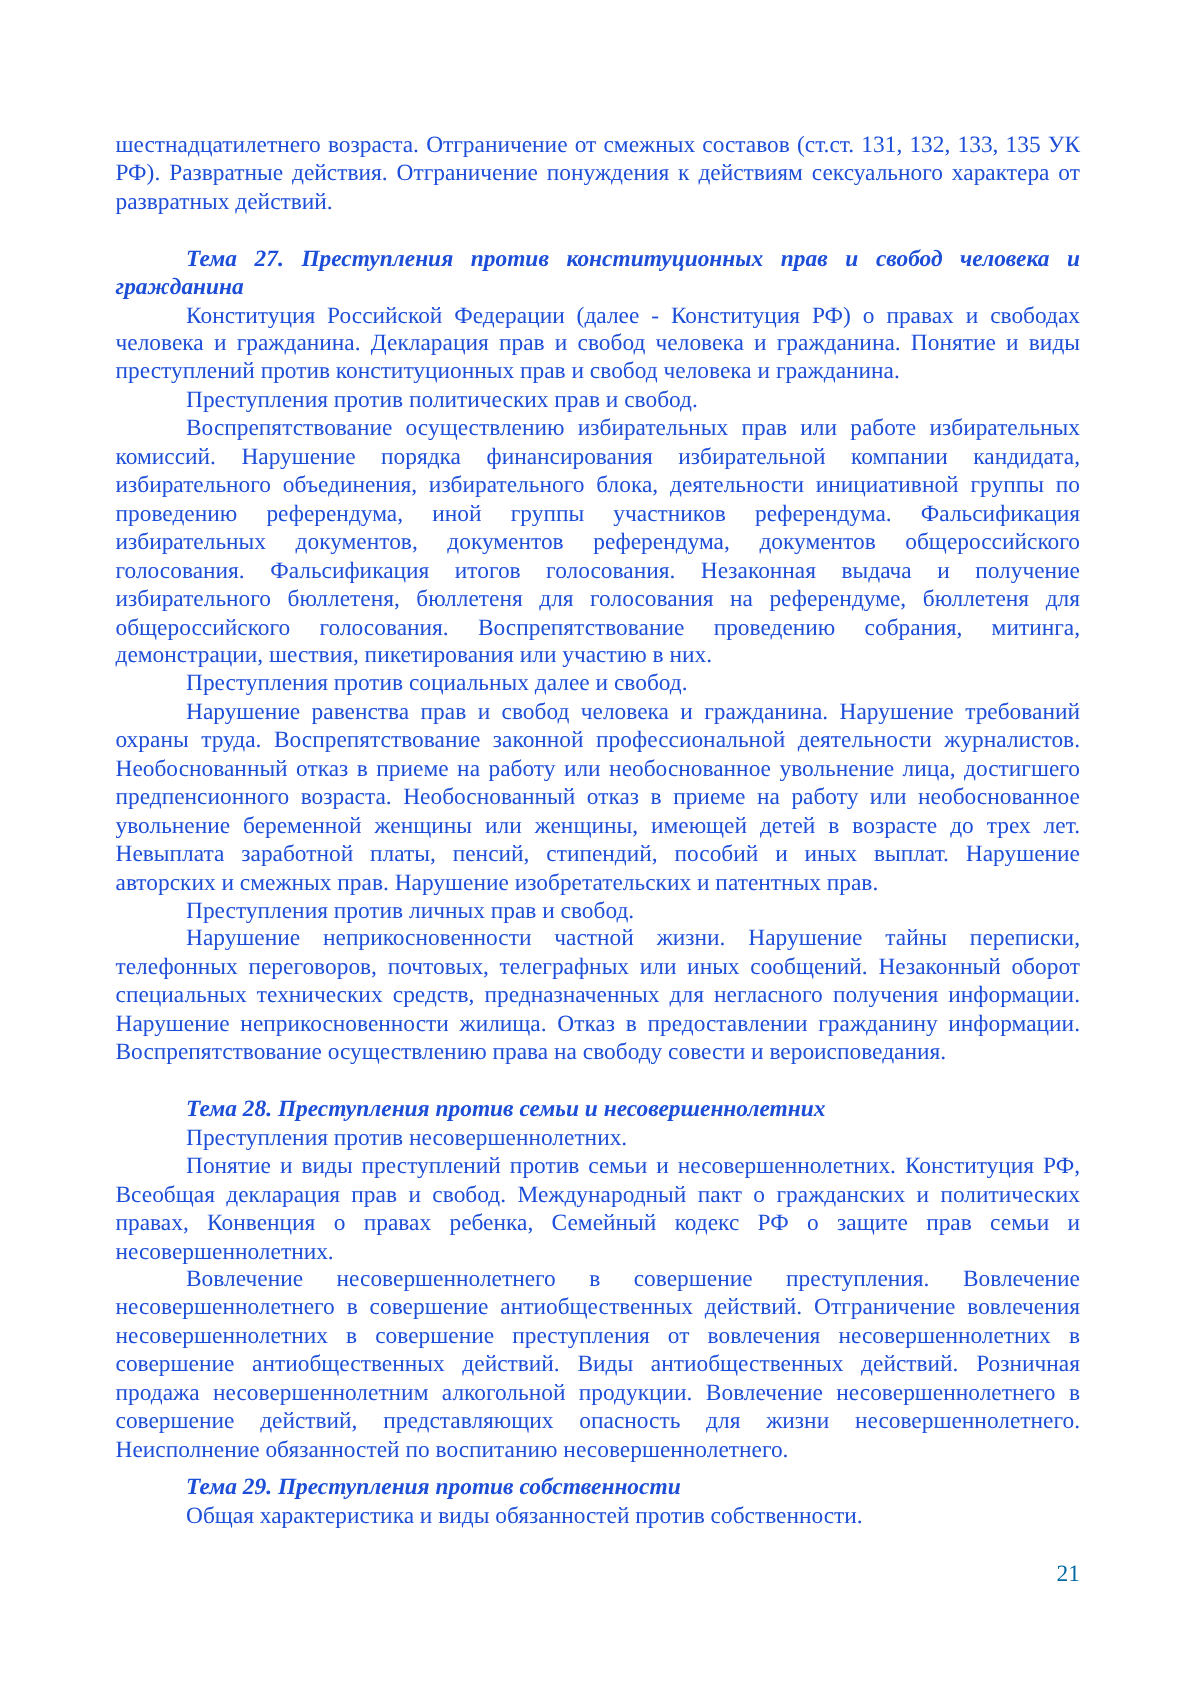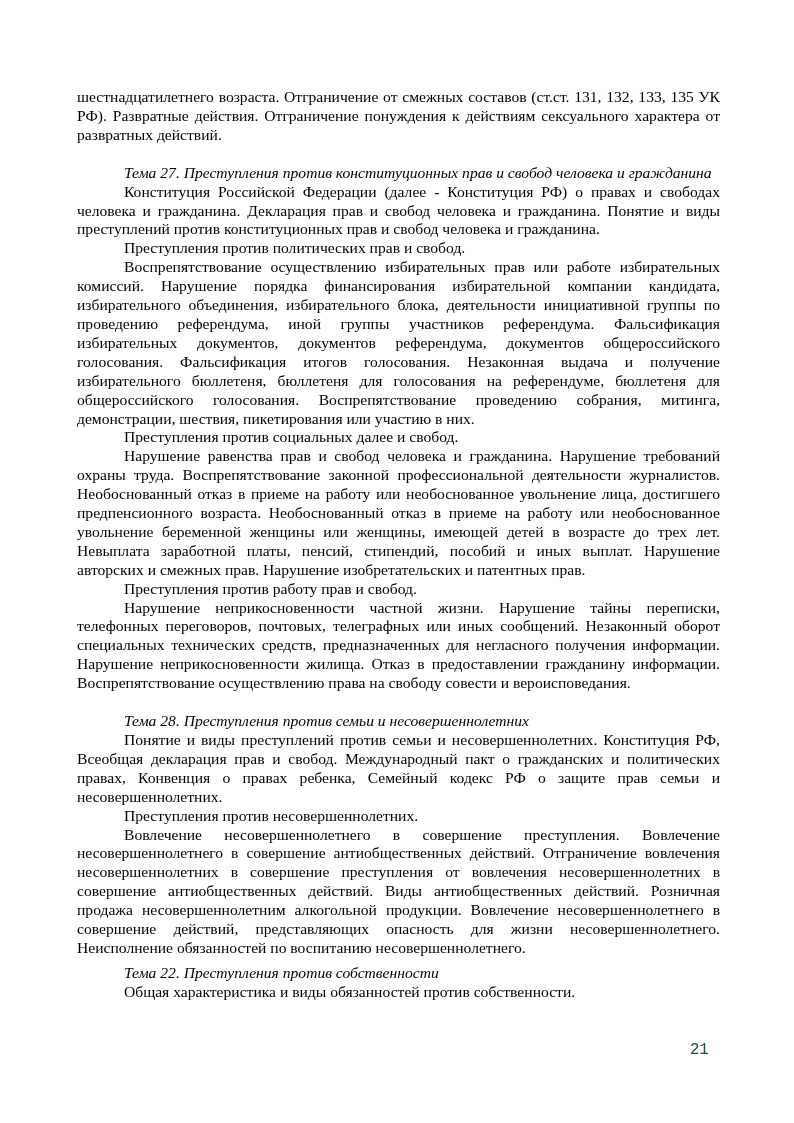--- a/index.html
+++ b/index.html
@@ -1,54 +1,54 @@
 <!DOCTYPE html>
 <html><head>
 <meta charset="utf-8">
 <style>
   html, body { margin: 0; padding: 0; background: #ffffff; }
   body { width: 794px; height: 1123px; position: relative; overflow: hidden; }
   .page {
     position: absolute; left: 77px; top: 88px; width: 643px;
     font-family: "Liberation Serif", serif; font-size: 15.6px; line-height: 18.9px;
-    color: #000000;
+    color: #1d4ed8;
   }
   .p { margin: 0; text-align: justify; }
   .ind { text-indent: 47px; }
-  .h { margin: 0; font-weight: normal; font-style: italic; text-align: justify; text-indent: 47px; }
+  .h { margin: 0; font-weight: bold; font-style: italic; text-align: justify; text-indent: 47px; }
   .gap { height: 19px; }
   .gap-s { height: 6px; }
   .pagenum {
-    position: absolute; left: 690px; top: 1041px; width: 30px; 
-    font-family: Liberation Mono, monospace; font-size: 15.6px; color: #14532d;
+    position: absolute; left: 690px; top: 1041px; width: 30px; text-align: right;
+    font-family: Liberation Serif, serif; font-size: 15.6px; color: #0369a1;
   }
 </style>
 </head>
 <body>
 
 <div class="page">
   <p class="p">шестнадцатилетнего возраста. Отграничение от смежных составов (ст.ст. 131, 132, 133, 135 УК РФ). Развратные действия. Отграничение понуждения к действиям сексуального характера от развратных действий.</p>
 
   <div class="gap"></div>
 
   <p class="h">Тема 27. Преступления против конституционных прав и свобод человека и гражданина</p>
   <p class="p ind">Конституция Российской Федерации (далее - Конституция РФ) о правах и свободах человека и гражданина. Декларация прав и свобод человека и гражданина. Понятие и виды преступлений против конституционных прав и свобод человека и гражданина.</p>
   <p class="p ind">Преступления против политических прав и свобод.</p>
   <p class="p ind">Воспрепятствование осуществлению избирательных прав или работе избирательных комиссий. Нарушение порядка финансирования избирательной компании кандидата, избирательного объединения, избирательного блока, деятельности инициативной группы по проведению референдума, иной группы участников референдума. Фальсификация избирательных документов, документов референдума, документов общероссийского голосования. Фальсификация итогов голосования. Незаконная выдача и получение избирательного бюллетеня, бюллетеня для голосования на референдуме, бюллетеня для общероссийского голосования. Воспрепятствование проведению собрания, митинга, демонстрации, шествия, пикетирования или участию в них.</p>
   <p class="p ind">Преступления против социальных далее и свобод.</p>
   <p class="p ind">Нарушение равенства прав и свобод человека и гражданина. Нарушение требований охраны труда. Воспрепятствование законной профессиональной деятельности журналистов. Необоснованный отказ в приеме на работу или необоснованное увольнение лица, достигшего предпенсионного возраста. Необоснованный отказ в приеме на работу или необоснованное увольнение беременной женщины или женщины, имеющей детей в возрасте до трех лет. Невыплата заработной платы, пенсий, стипендий, пособий и иных выплат. Нарушение авторских и смежных прав. Нарушение изобретательских и патентных прав.</p>
-  <p class="p ind">Преступления против работу прав и свобод.</p>
+  <p class="p ind">Преступления против личных прав и свобод.</p>
   <p class="p ind">Нарушение неприкосновенности частной жизни. Нарушение тайны переписки, телефонных переговоров, почтовых, телеграфных или иных сообщений.  Незаконный оборот специальных технических средств, предназначенных для негласного получения информации. Нарушение неприкосновенности жилища. Отказ в предоставлении гражданину информации. Воспрепятствование осуществлению права на свободу совести и вероисповедания.</p>
 
   <div class="gap"></div>
 
   <p class="h">Тема 28. Преступления против семьи и несовершеннолетних</p>
+  <p class="p ind">Преступления против несовершеннолетних.</p>
   <p class="p ind">Понятие и виды преступлений против семьи и несовершеннолетних. Конституция РФ, Всеобщая декларация прав и свобод. Международный пакт о гражданских и политических правах, Конвенция о правах ребенка, Семейный кодекс РФ о защите прав семьи и несовершеннолетних.</p>
-  <p class="p ind">Преступления против несовершеннолетних.</p>
   <p class="p ind">Вовлечение несовершеннолетнего в совершение преступления. Вовлечение несовершеннолетнего в совершение антиобщественных действий. Отграничение вовлечения несовершеннолетних в совершение преступления от вовлечения несовершеннолетних в совершение антиобщественных действий. Виды антиобщественных действий. Розничная продажа несовершеннолетним алкогольной продукции. Вовлечение несовершеннолетнего в совершение действий, представляющих опасность для жизни несовершеннолетнего. Неисполнение обязанностей по воспитанию несовершеннолетнего.</p>
 
   <div class="gap-s"></div>
 
-  <p class="h">Тема 22. Преступления против собственности</p>
+  <p class="h">Тема 29. Преступления против собственности</p>
   <p class="p ind">Общая характеристика и виды обязанностей против собственности.</p>
 </div>
 
 <div class="pagenum">21</div>
 
 </body></html>

